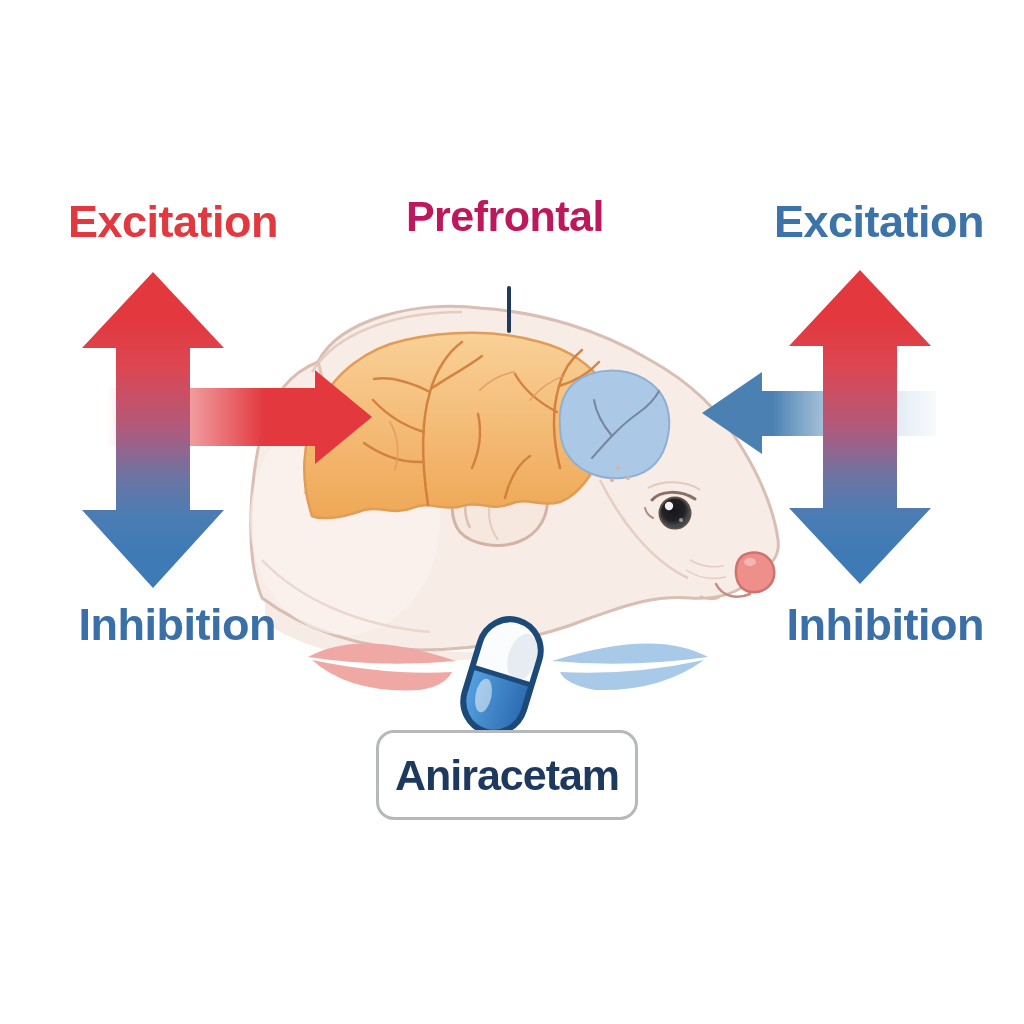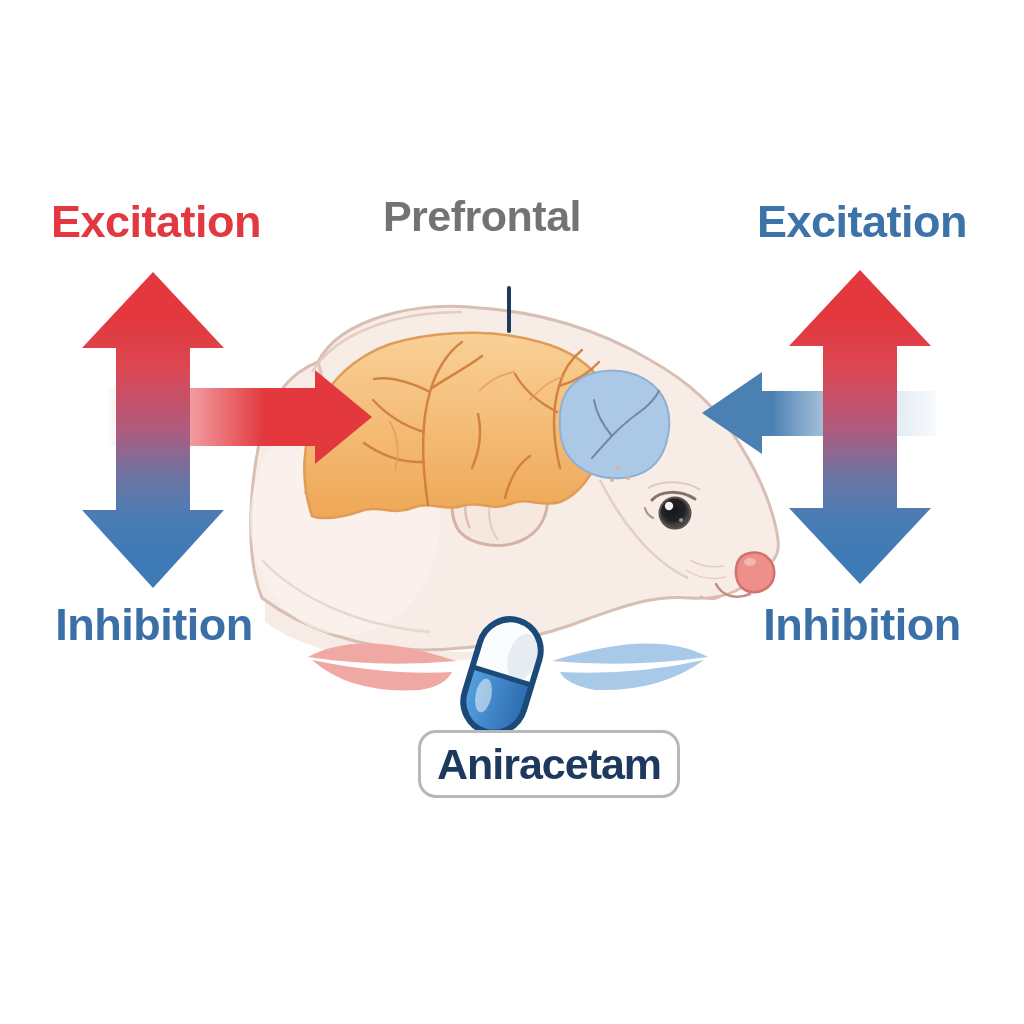--- a/index.html
+++ b/index.html
@@ -1,28 +1,28 @@
 <!DOCTYPE html>
 <html><head>
 <meta charset="utf-8">
 <style>
   html,body{margin:0;padding:0;background:#ffffff;}
   .stage{position:relative;width:1024px;height:1024px;background:#ffffff;overflow:hidden;
          font-family:"Liberation Sans",sans-serif;}
   .stage svg{position:absolute;left:0;top:0;}
-  .lbl{position:absolute;font-weight:700;text-align:center;letter-spacing:-0.5px;z-index:5;}
+  .lbl{position:absolute;font-weight:700;text-align:right;letter-spacing:-0.5px;z-index:5;}
   .exc-left {left:34px; top:196px; width:244px; font-size:45px; color:#e23940;}
   .exc-right{left:740px; top:196px; width:244px; font-size:45px; color:#3c73a8;}
   .inh-left {left:32px; top:599px; width:244px; font-size:45px; color:#3a70a7;}
   .inh-right{left:740px; top:599px; width:244px; font-size:45px; color:#3a70a7;}
-  .pfc{left:360px; top:193px; width:244px; font-size:43px; line-height:47px; color:#737373;}
-  .drug-box{position:absolute; left:376px; top:730px; width:262px; height:68px;
+  .pfc{left:360px; top:193px; width:244px; font-size:43px; line-height:47px; color:#be185d;}
+  .drug-box{position:absolute; left:376px; top:730px; width:262px; height:90px;
             background:#ffffff; border:3px solid #b5b9bc; border-radius:18px;
             display:flex; align-items:center; justify-content:center; z-index:5;
-            box-sizing:border-box;margin-left:42px;}
+            box-sizing:border-box;}
   .drug-box span{font-weight:700; font-size:43px; color:#1d3a5e; letter-spacing:-1px;}
 </style>
 </head>
 <body>
 
 <div class="stage">
 
 <svg width="1024" height="1024" viewBox="0 0 1024 1024">
   <defs>
     <linearGradient id="gradV" gradientUnits="userSpaceOnUse" x1="0" y1="320" x2="0" y2="560">

